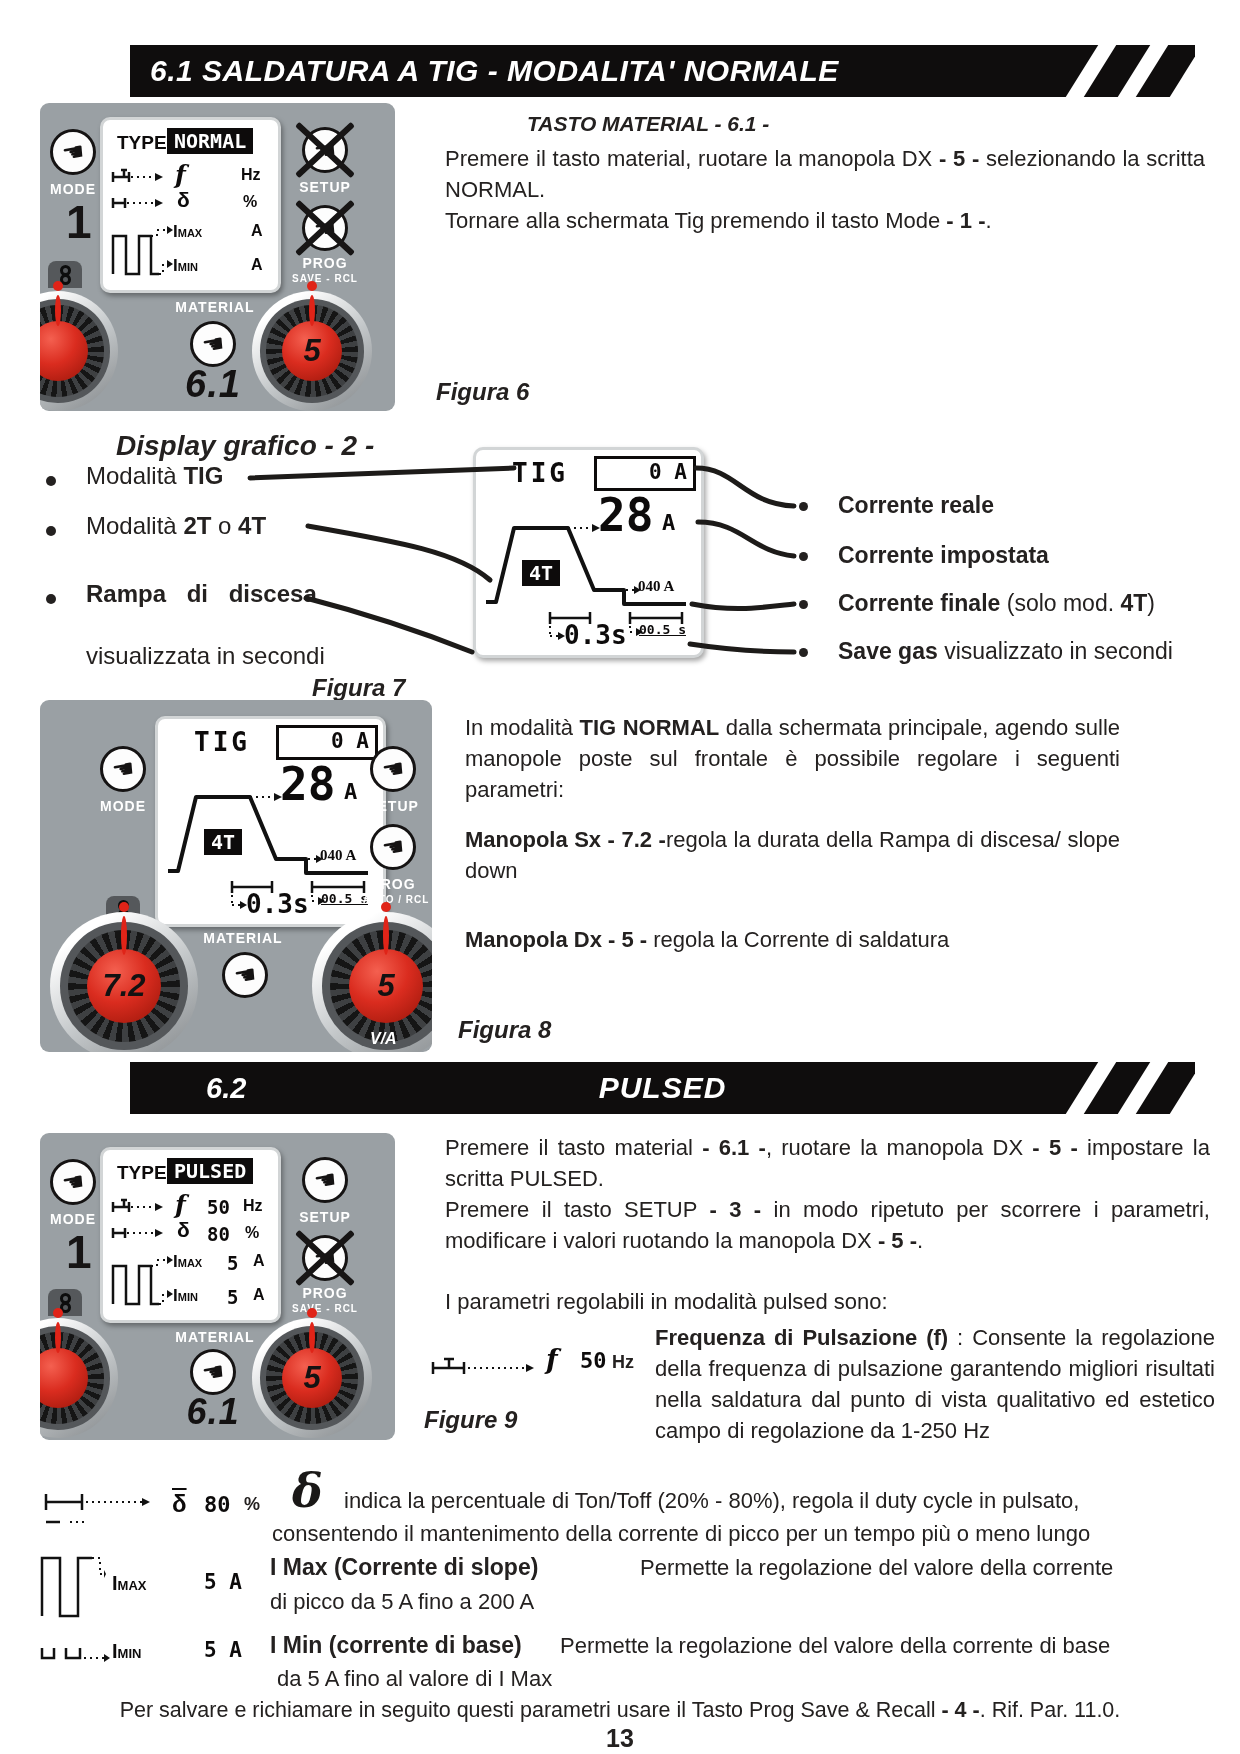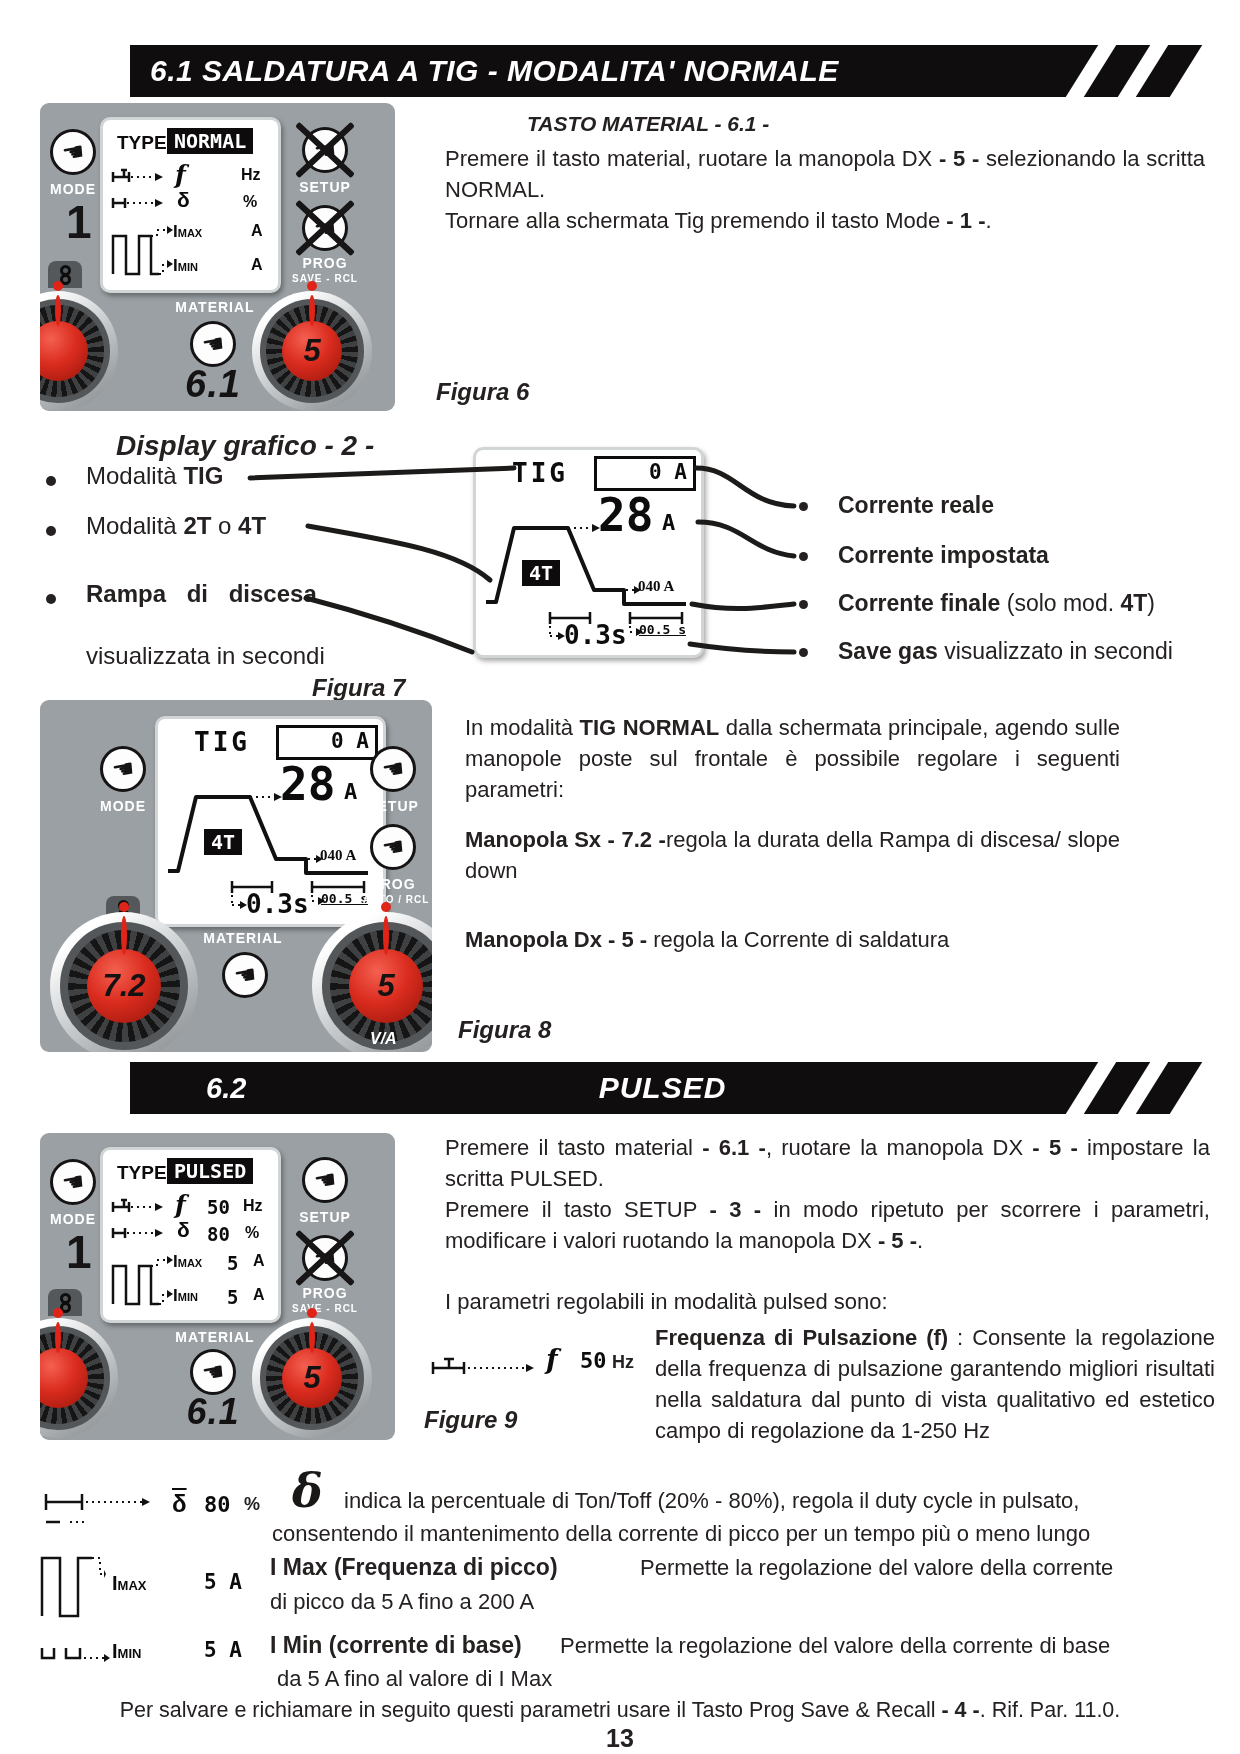--- a/index.html
+++ b/index.html
@@ -1,21 +1,21 @@
 <!DOCTYPE html>
 <html><head>
 <meta charset="utf-8">
 <style>
   html,body{margin:0;padding:0;background:#fff;}
   #page{position:relative;width:1240px;height:1754px;background:#ffffff;overflow:hidden;
         font-family:"Liberation Sans",sans-serif;color:#242120;}
   .abs{position:absolute;}
 
   
-  .hbar{position:absolute;left:130px;width:1065px;height:52px;background:#0f0d0d;overflow:hidden;padding-left:22px;}
+  .hbar{position:absolute;left:130px;width:1065px;height:52px;background:#0f0d0d;overflow:hidden;}
   .hbar .htitle{position:absolute;left:20px;top:0;line-height:52px;color:#fff;
     font-weight:bold;font-style:italic;font-size:30px;letter-spacing:.5px;white-space:nowrap;}
   .hbar .hnum{position:absolute;left:76px;top:0;line-height:52px;color:#fff;font-weight:bold;font-style:italic;font-size:29px;}
   .hbar .hcenter{position:absolute;left:0;width:1065px;top:0;line-height:52px;text-align:center;color:#fff;
     font-weight:bold;font-style:italic;font-size:30px;letter-spacing:1px;}
   .slash{position:absolute;top:-6px;height:64px;background:#fff;transform:skewX(-32deg);}
   .s1{left:952px;width:18px;} .s2{left:1004px;width:18px;} .s3{left:1056px;width:140px;}
 
   
   .body-txt{font-size:22px;line-height:31px;text-align:justify;}
@@ -440,21 +440,21 @@
   <span class="line-abs" style="left:344px;top:1488px;">indica la percentuale di Ton/Toff (20% - 80%), regola il duty cycle in pulsato,</span>
   <span class="line-abs" style="left:272px;top:1521px;">consentendo il mantenimento della corrente di picco per un tempo più o meno lungo</span>
 
   <svg class="abs" style="left:40px;top:1548px;" width="66" height="72" viewBox="0 0 66 72">
     <path class="w2" d="M2,68 V10 H20 V68 H38 V10 H52"></path>
     <path class="wd" d="M52,10 H60 V26 M60,26 H64"></path>
       <polygon class="ah" points="64,22 66,26 64,30"></polygon>
   </svg>
   <span class="abs ilbl" style="left:112px;top:1572px;font-size:20px;"><span>I</span><small style="font-size:13px;">MAX</small></span>
   <span class="abs mono" style="left:204px;top:1570px;font-size:21px;">5 A</span>
-  <span class="line-abs bb" style="left:270px;top:1554px;font-size:23px;">I Max  (Frequenza di picco)</span>
+  <span class="line-abs bb" style="left:270px;top:1554px;font-size:23px;">I Max  (Corrente di slope)</span>
   <span class="line-abs" style="left:640px;top:1555px;">Permette la regolazione del valore della corrente</span>
   <span class="line-abs" style="left:270px;top:1589px;">di picco da 5 A fino a 200 A</span>
 
   <svg class="abs" style="left:40px;top:1644px;" width="96" height="26" viewBox="0 0 96 26">
     <path class="w2" d="M2,4 V14 H14 V4 M26,4 V14 H40 V4"></path>
     <path class="wd" d="M44,14 H64"></path>
       <polygon class="ah" points="64,10 70,14 64,18"></polygon>
   </svg>
   <span class="abs ilbl" style="left:112px;top:1640px;font-size:20px;"><span>I</span><small style="font-size:13px;">MIN</small></span>
   <span class="abs mono" style="left:204px;top:1638px;font-size:21px;">5 A</span>

